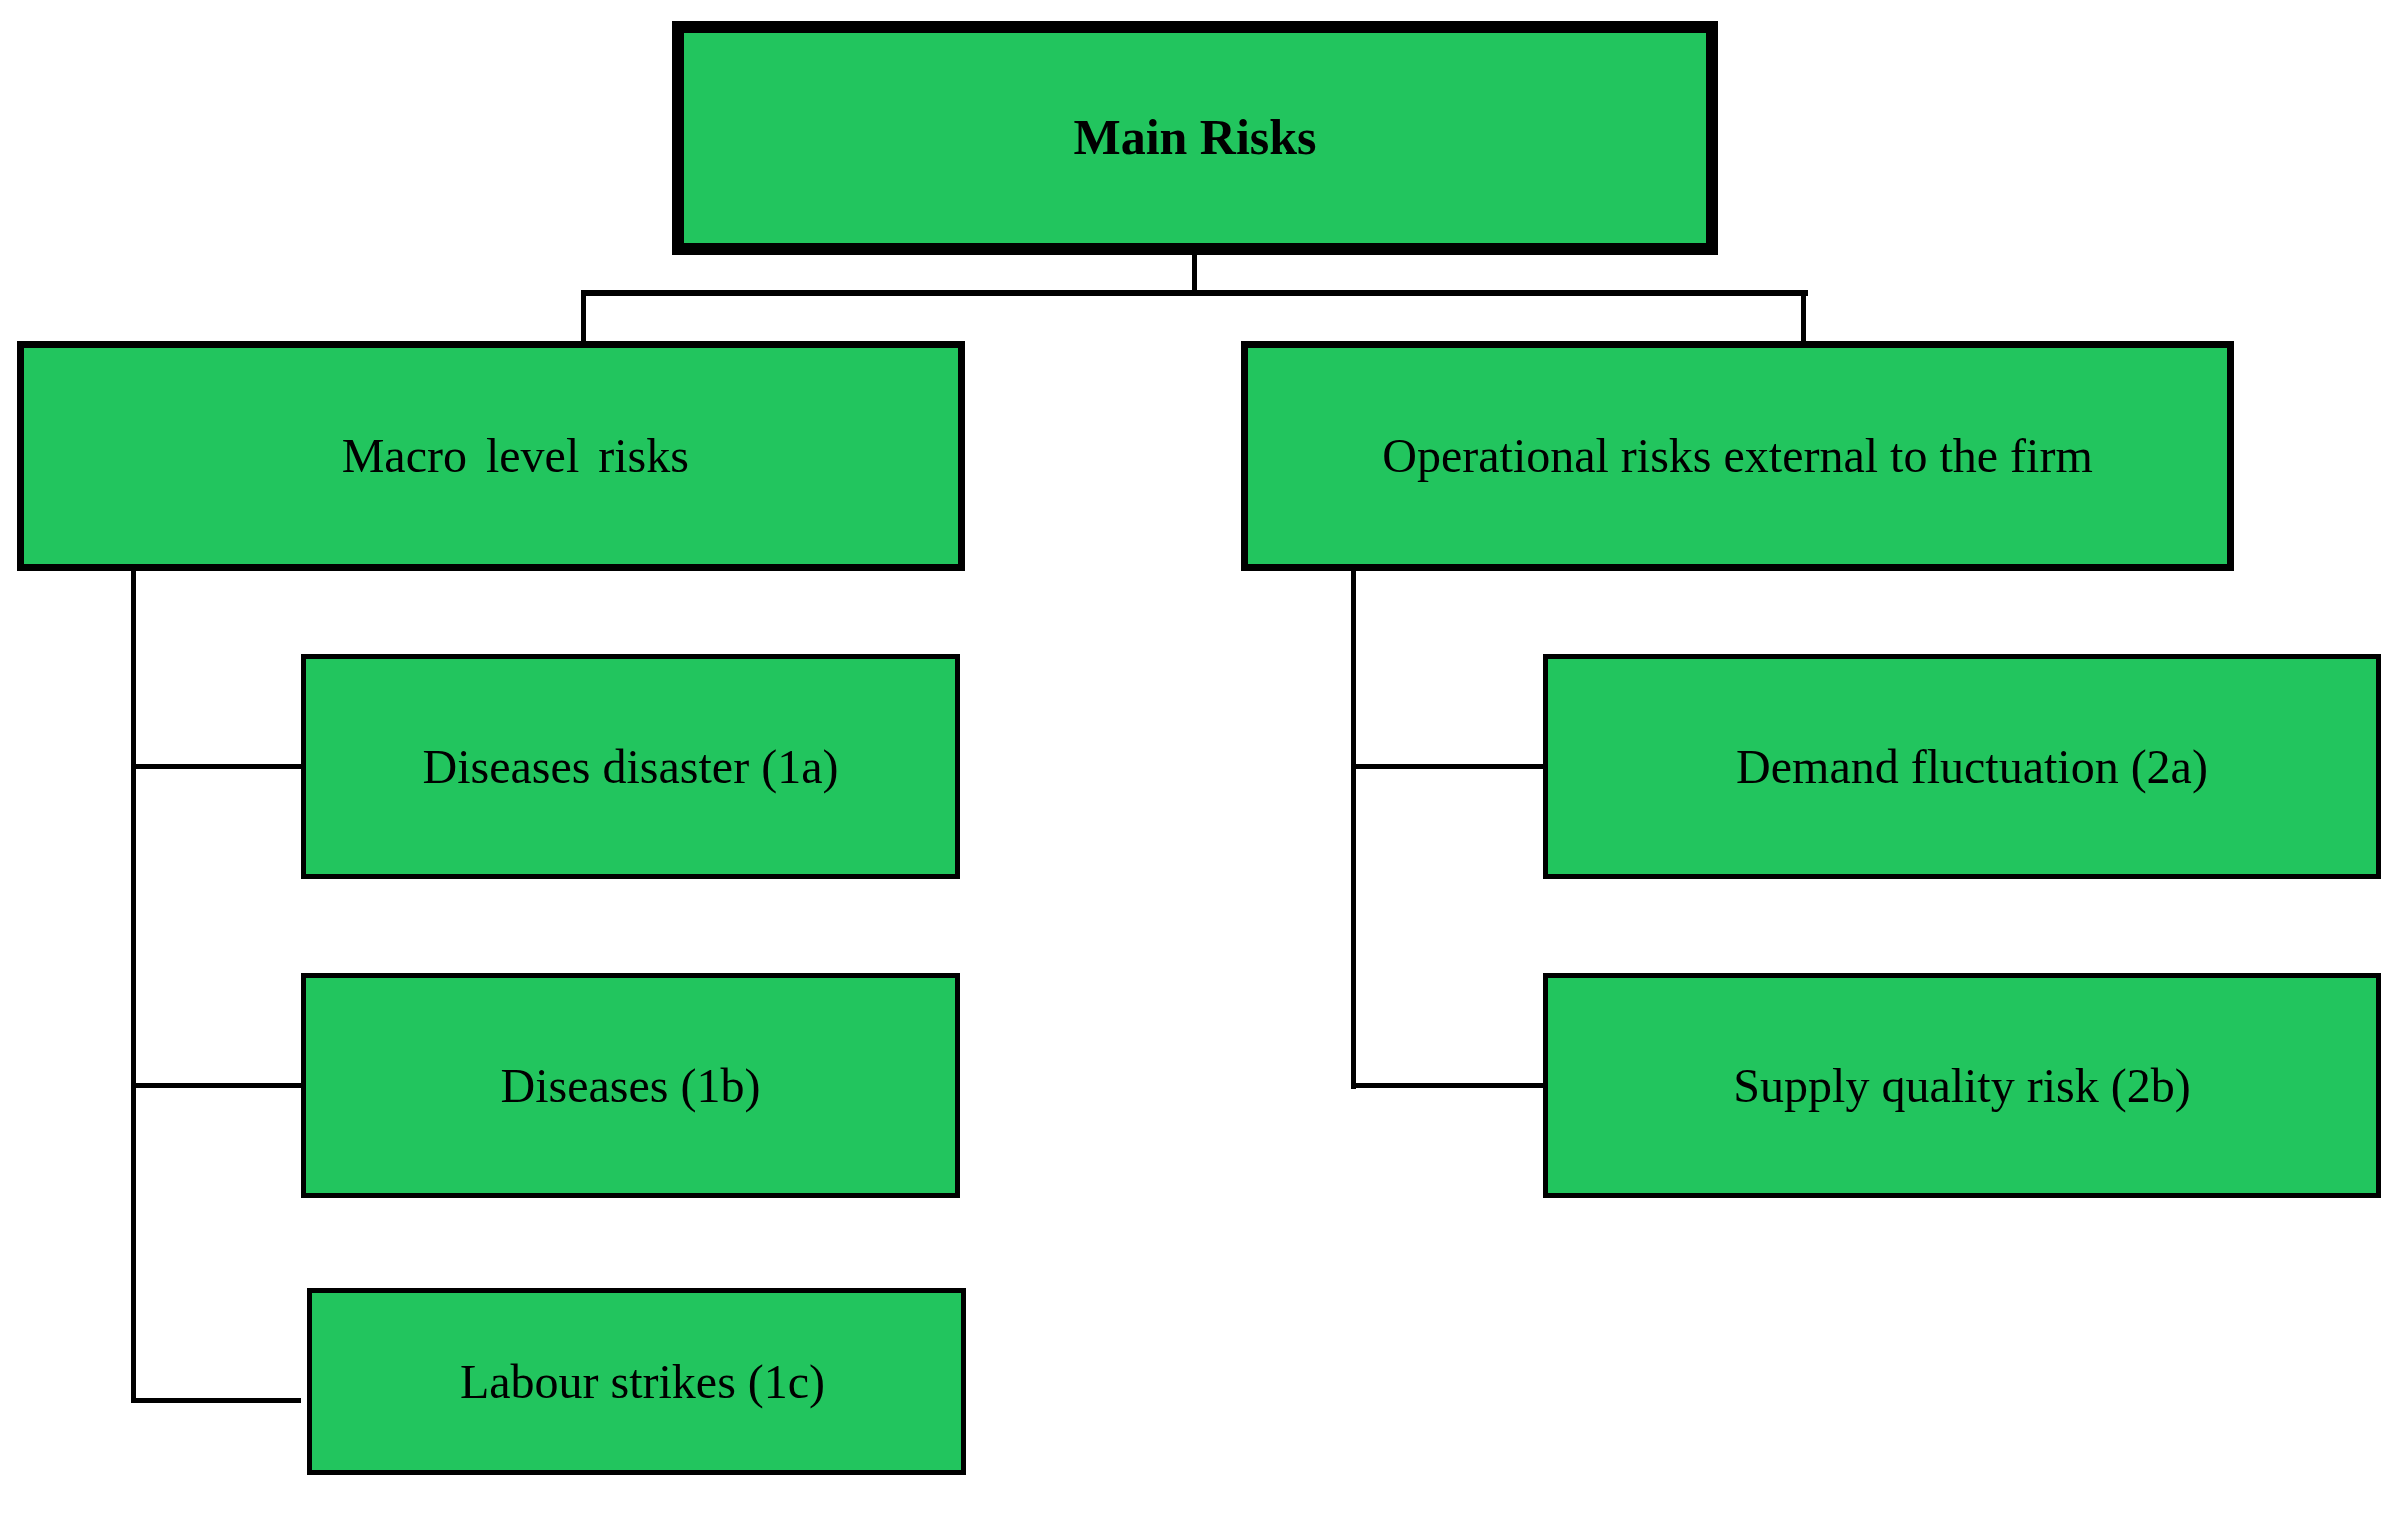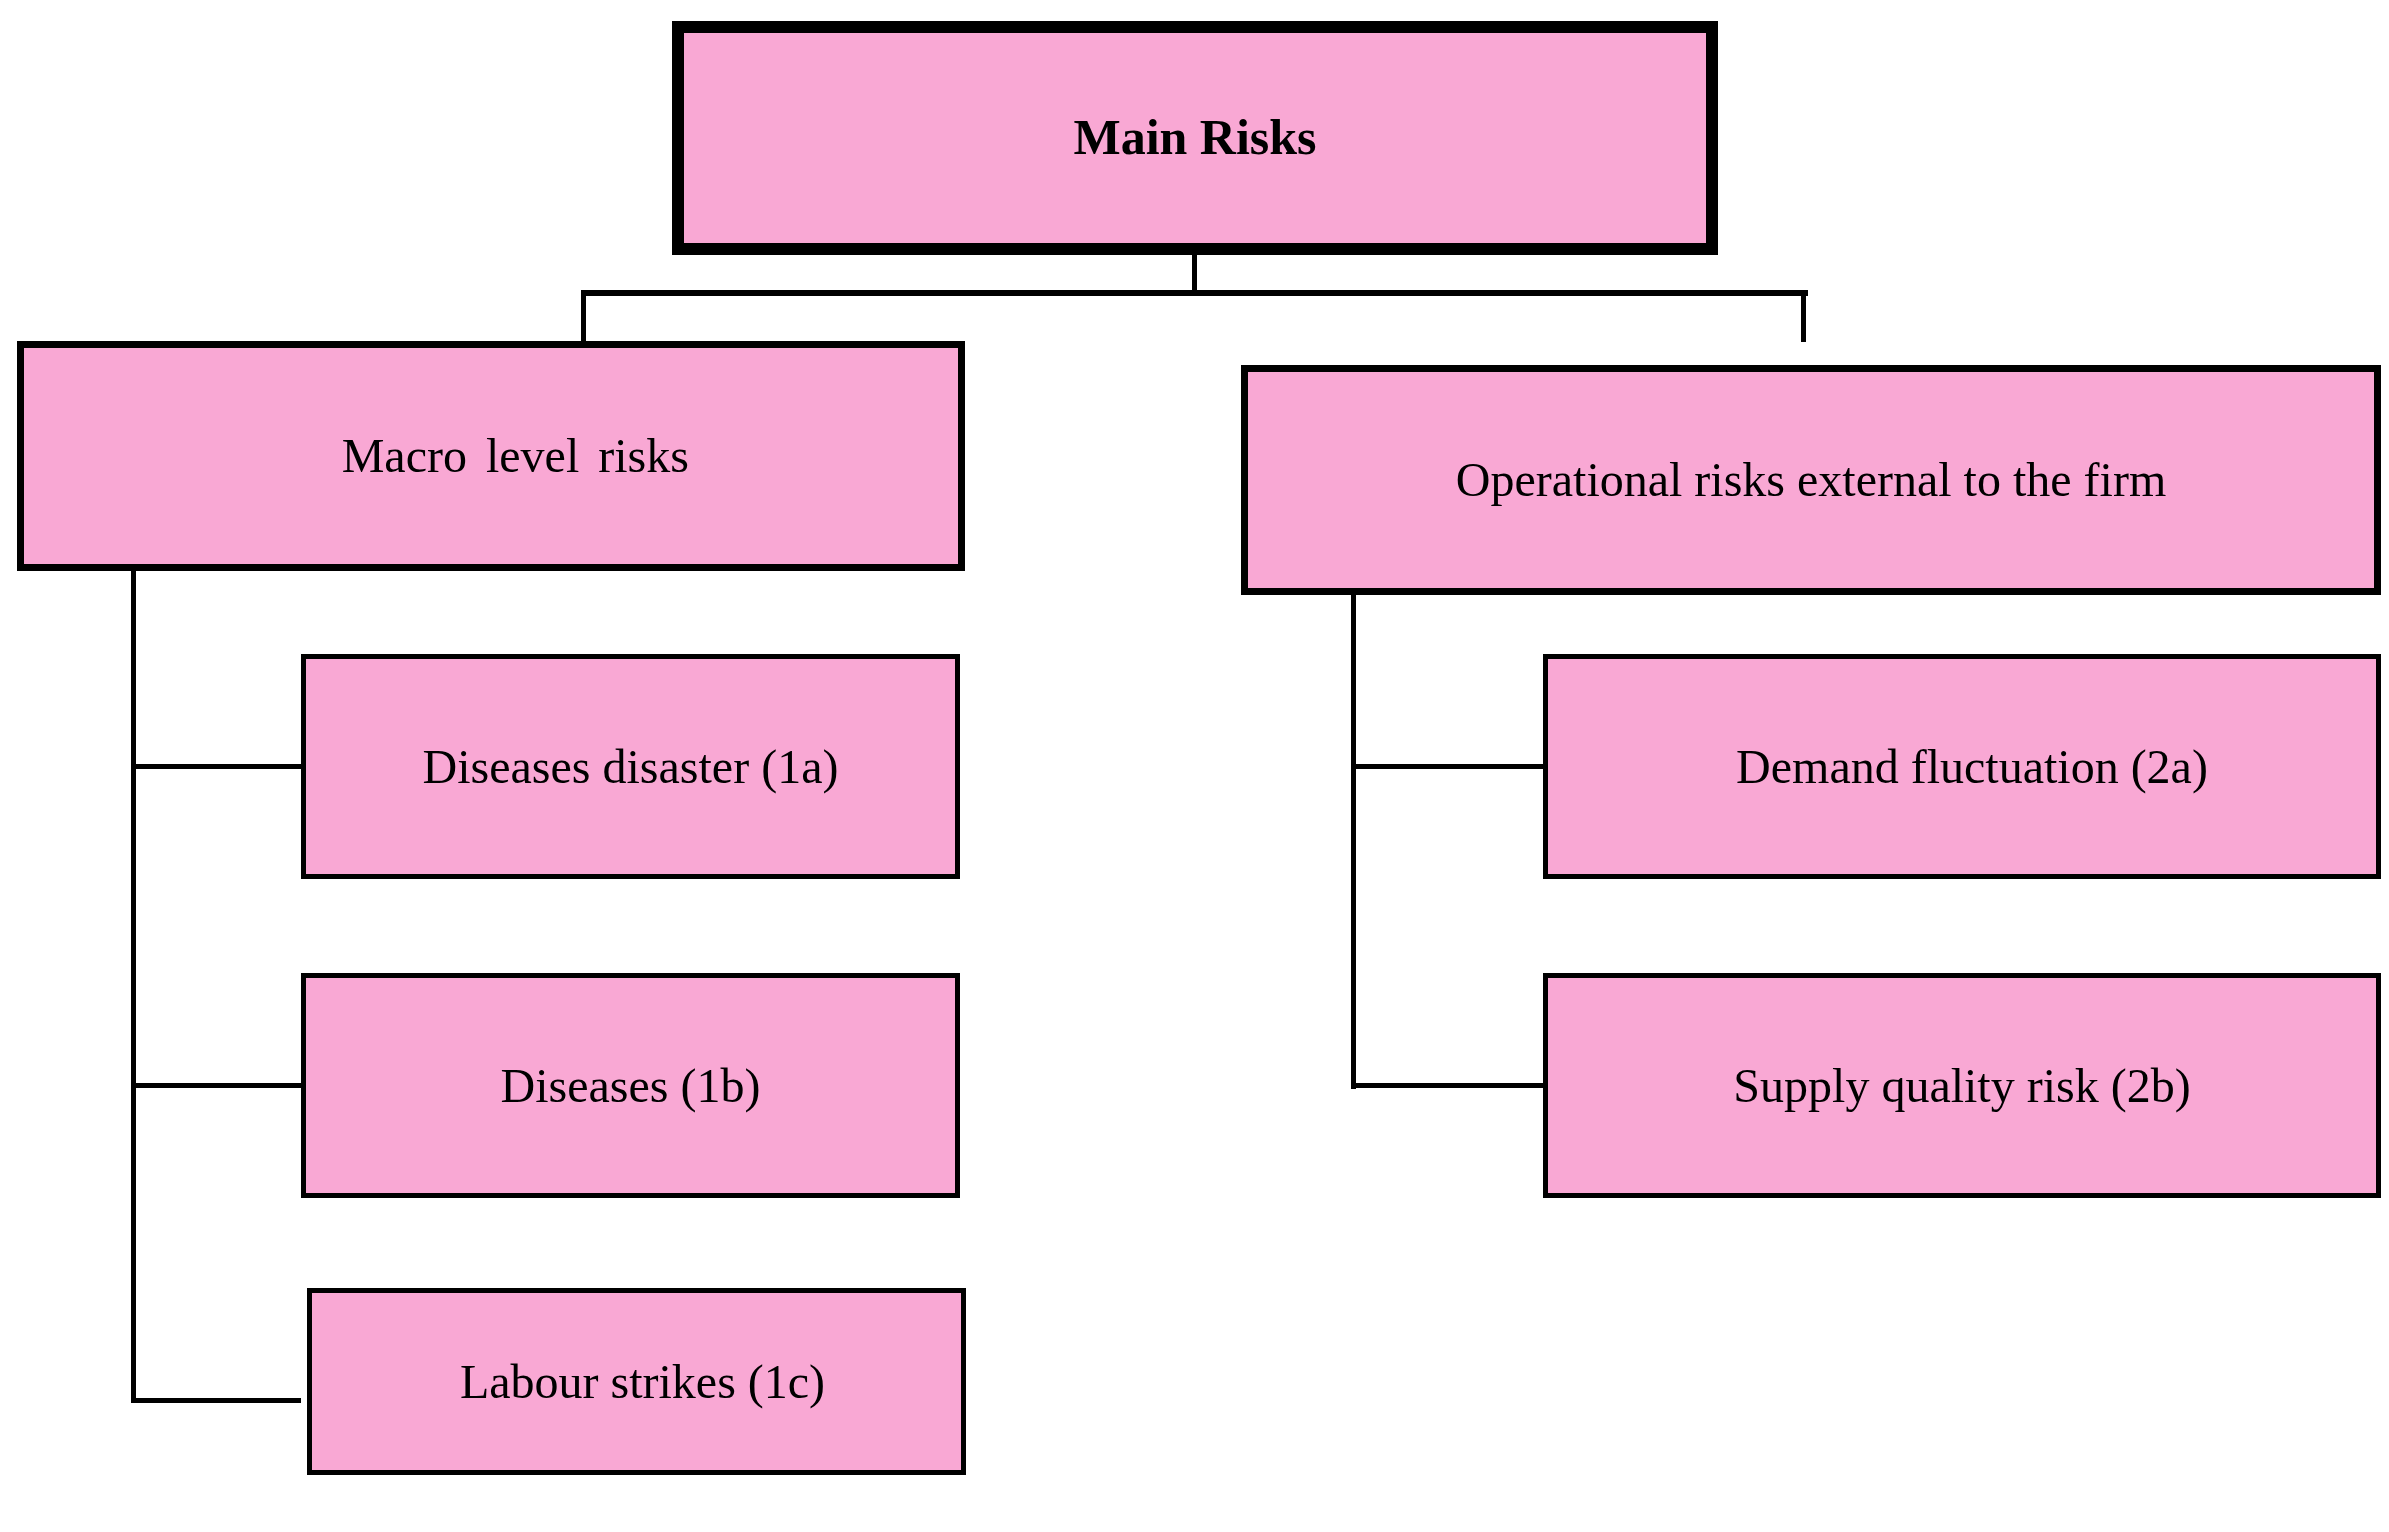--- a/index.html
+++ b/index.html
@@ -12,40 +12,40 @@
     width: 2389px;
     height: 1533px;
     background: #ffffff;
     font-family: "Liberation Serif", "DejaVu Serif", serif;
     color: #000000;
     overflow: hidden;
   }
   .node {
     position: absolute;
     box-sizing: border-box;
-    background: #f9a8d4;
+    background: #22c55e;
     border-style: solid;
     border-color: #000000;
     display: flex;
     align-items: center;
     justify-content: center;
     text-align: center;
   }
   .node .label {
     font-size: 48px;
     line-height: 1.15;
     letter-spacing: 0px;
     white-space: nowrap;
   }
   
   .node-root   { left: 672px;  top: 21px;   width: 1046px; height: 234px; border-width: 12px; }
   .node-root .label { font-size: 50px; font-weight: bold; }
   
   .node-macro  { left: 17.3px;   top: 341px;  width: 948px; height: 230px; border-width: 7.8px; padding-left: 48px; }
-  .node-oper   { left: 1241px; top: 341px;  width: 1140px; height: 230px; border-width: 7.8px; margin-top: 24px; }
+  .node-oper   { left: 1241px; top: 341px;  width: 993px; height: 230px; border-width: 7.8px; }
   .node-macro .label { word-spacing: 7px; }
   
   .node-1a     { left: 301px;  top: 654px;  width: 659px;  height: 225px; border-width: 5.2px; }
   .node-1b     { left: 301px;  top: 973px; width: 659px;  height: 225px; border-width: 5.2px; }
   .node-1c     { left: 307px;  top: 1288px; width: 659px;  height: 187px; border-width: 5.2px; padding-left: 12px; }
   
   .node-2a     { left: 1543px; top: 654px;  width: 838px;  height: 225px; border-width: 5.2px; padding-left: 20px; }
   .node-2b     { left: 1543px; top: 973px; width: 838px;  height: 225px; border-width: 5.2px; }
   
   .line {

